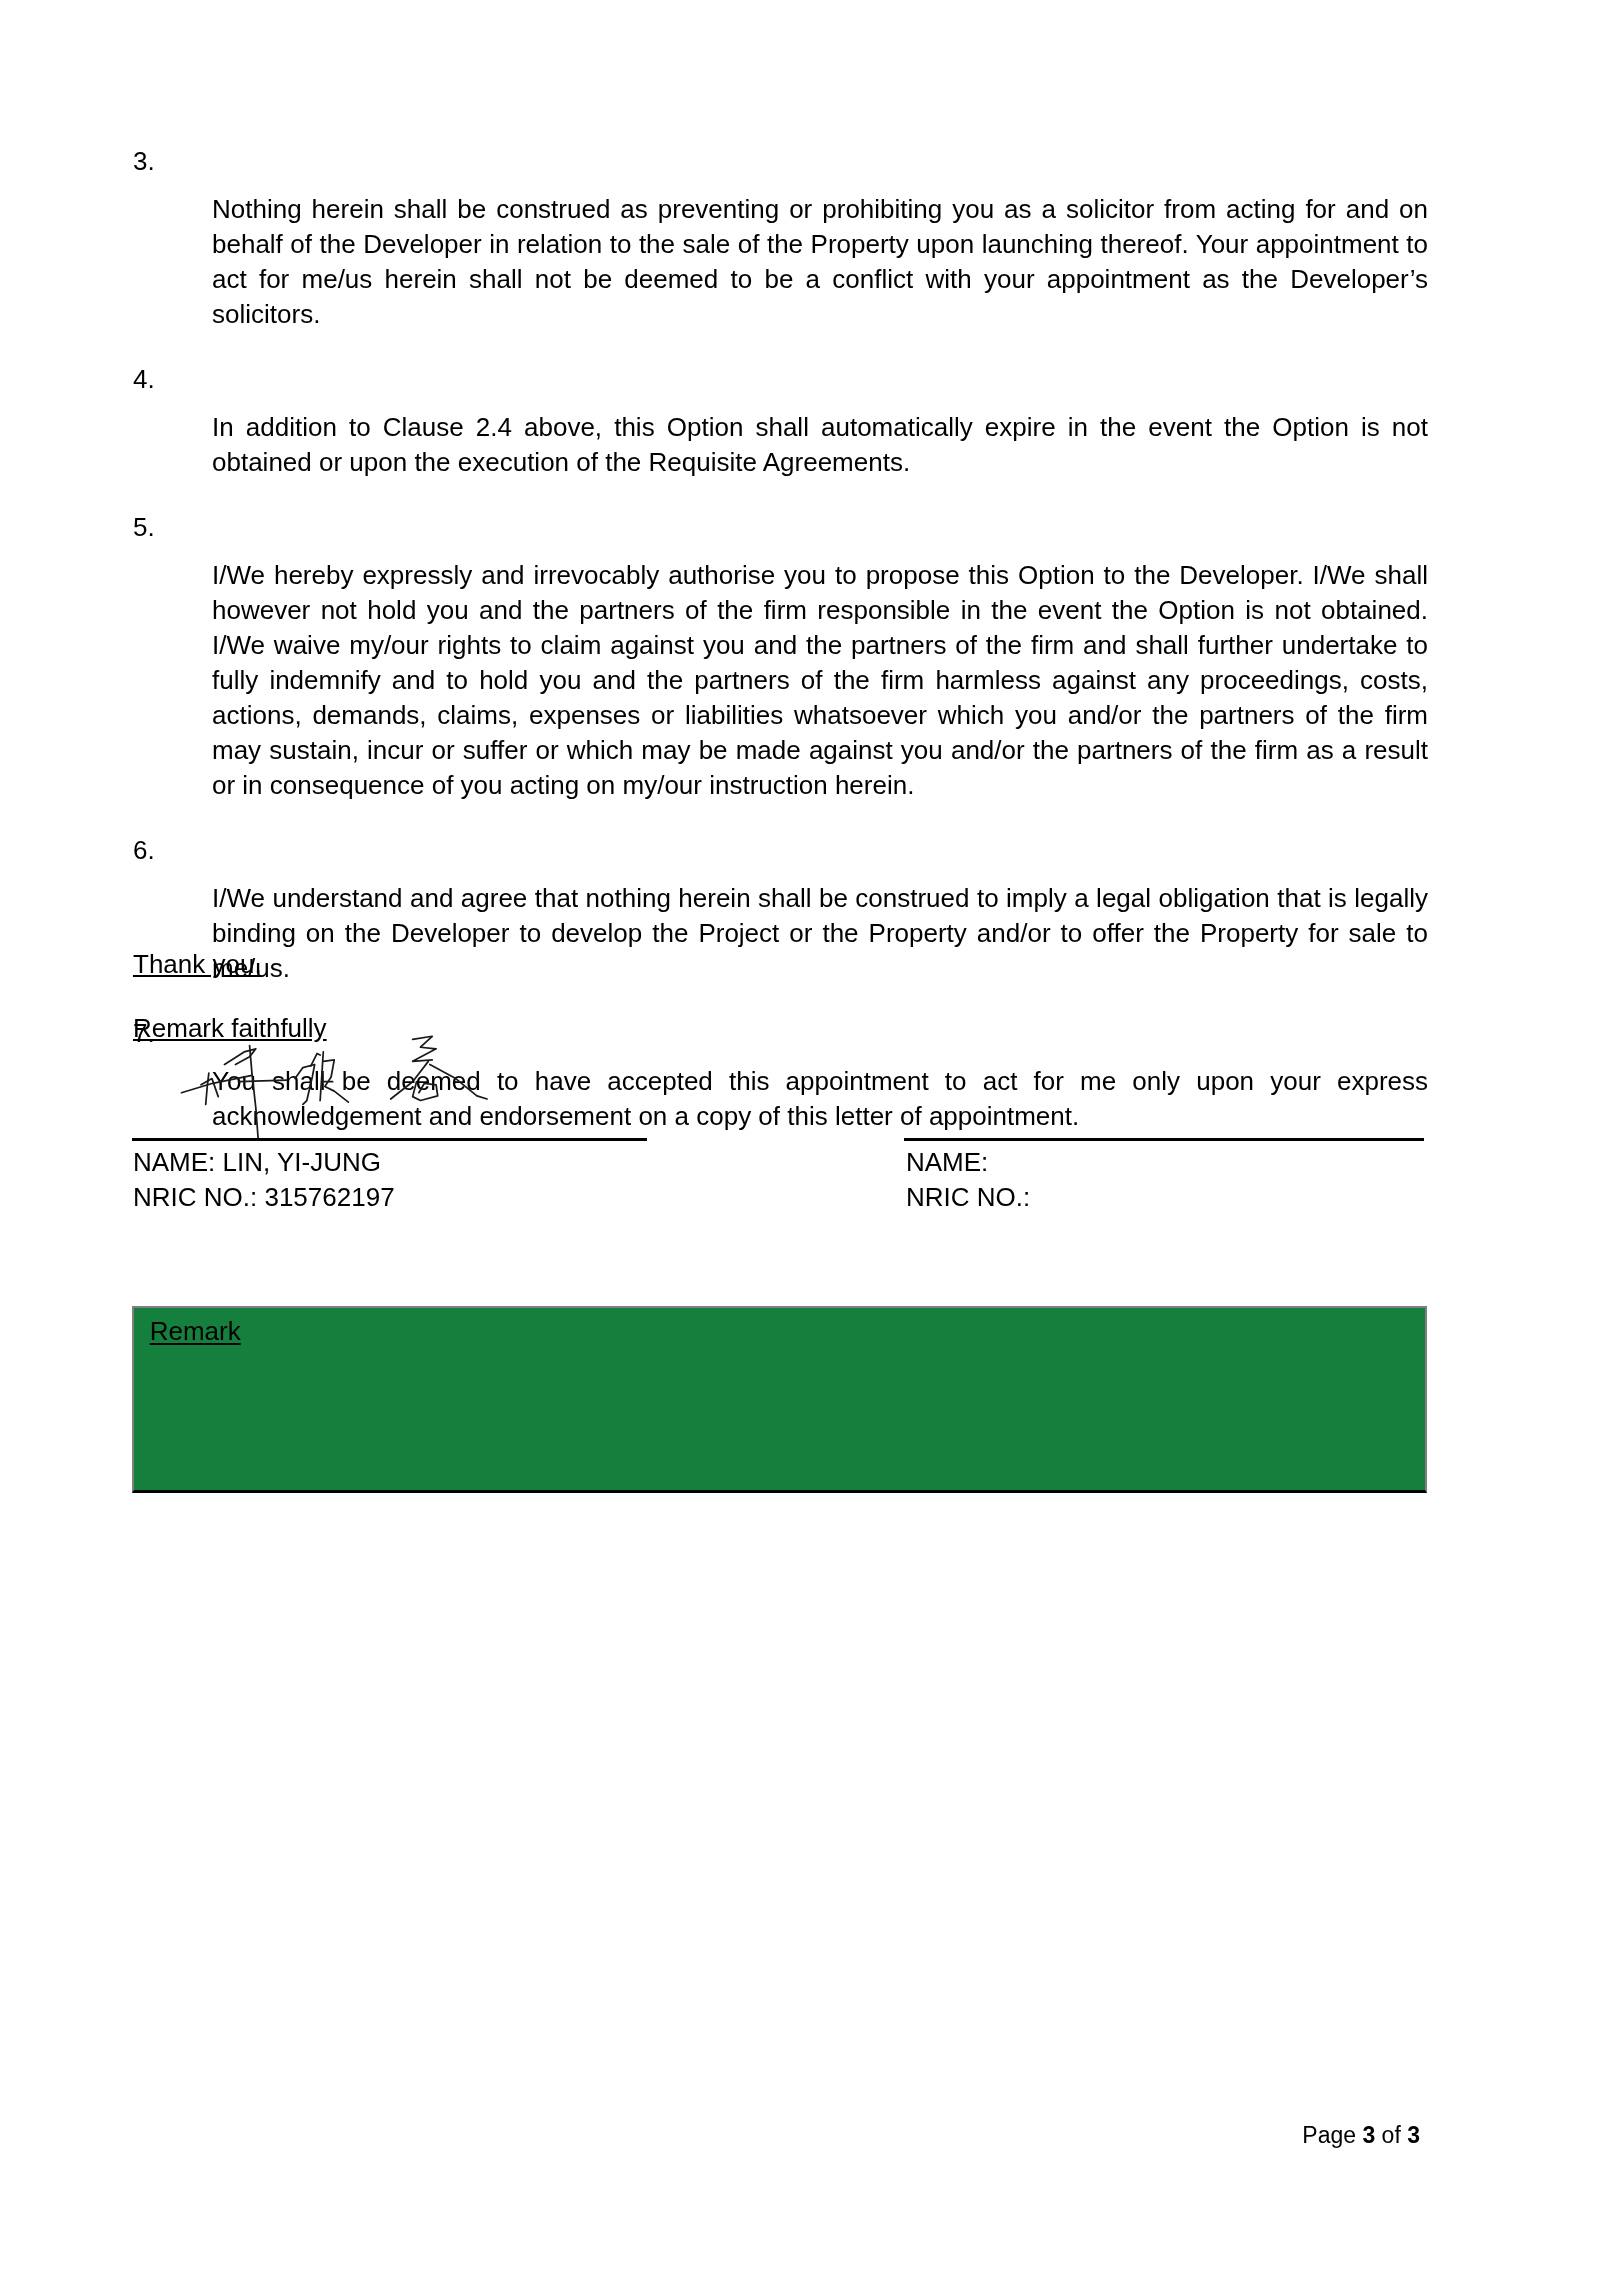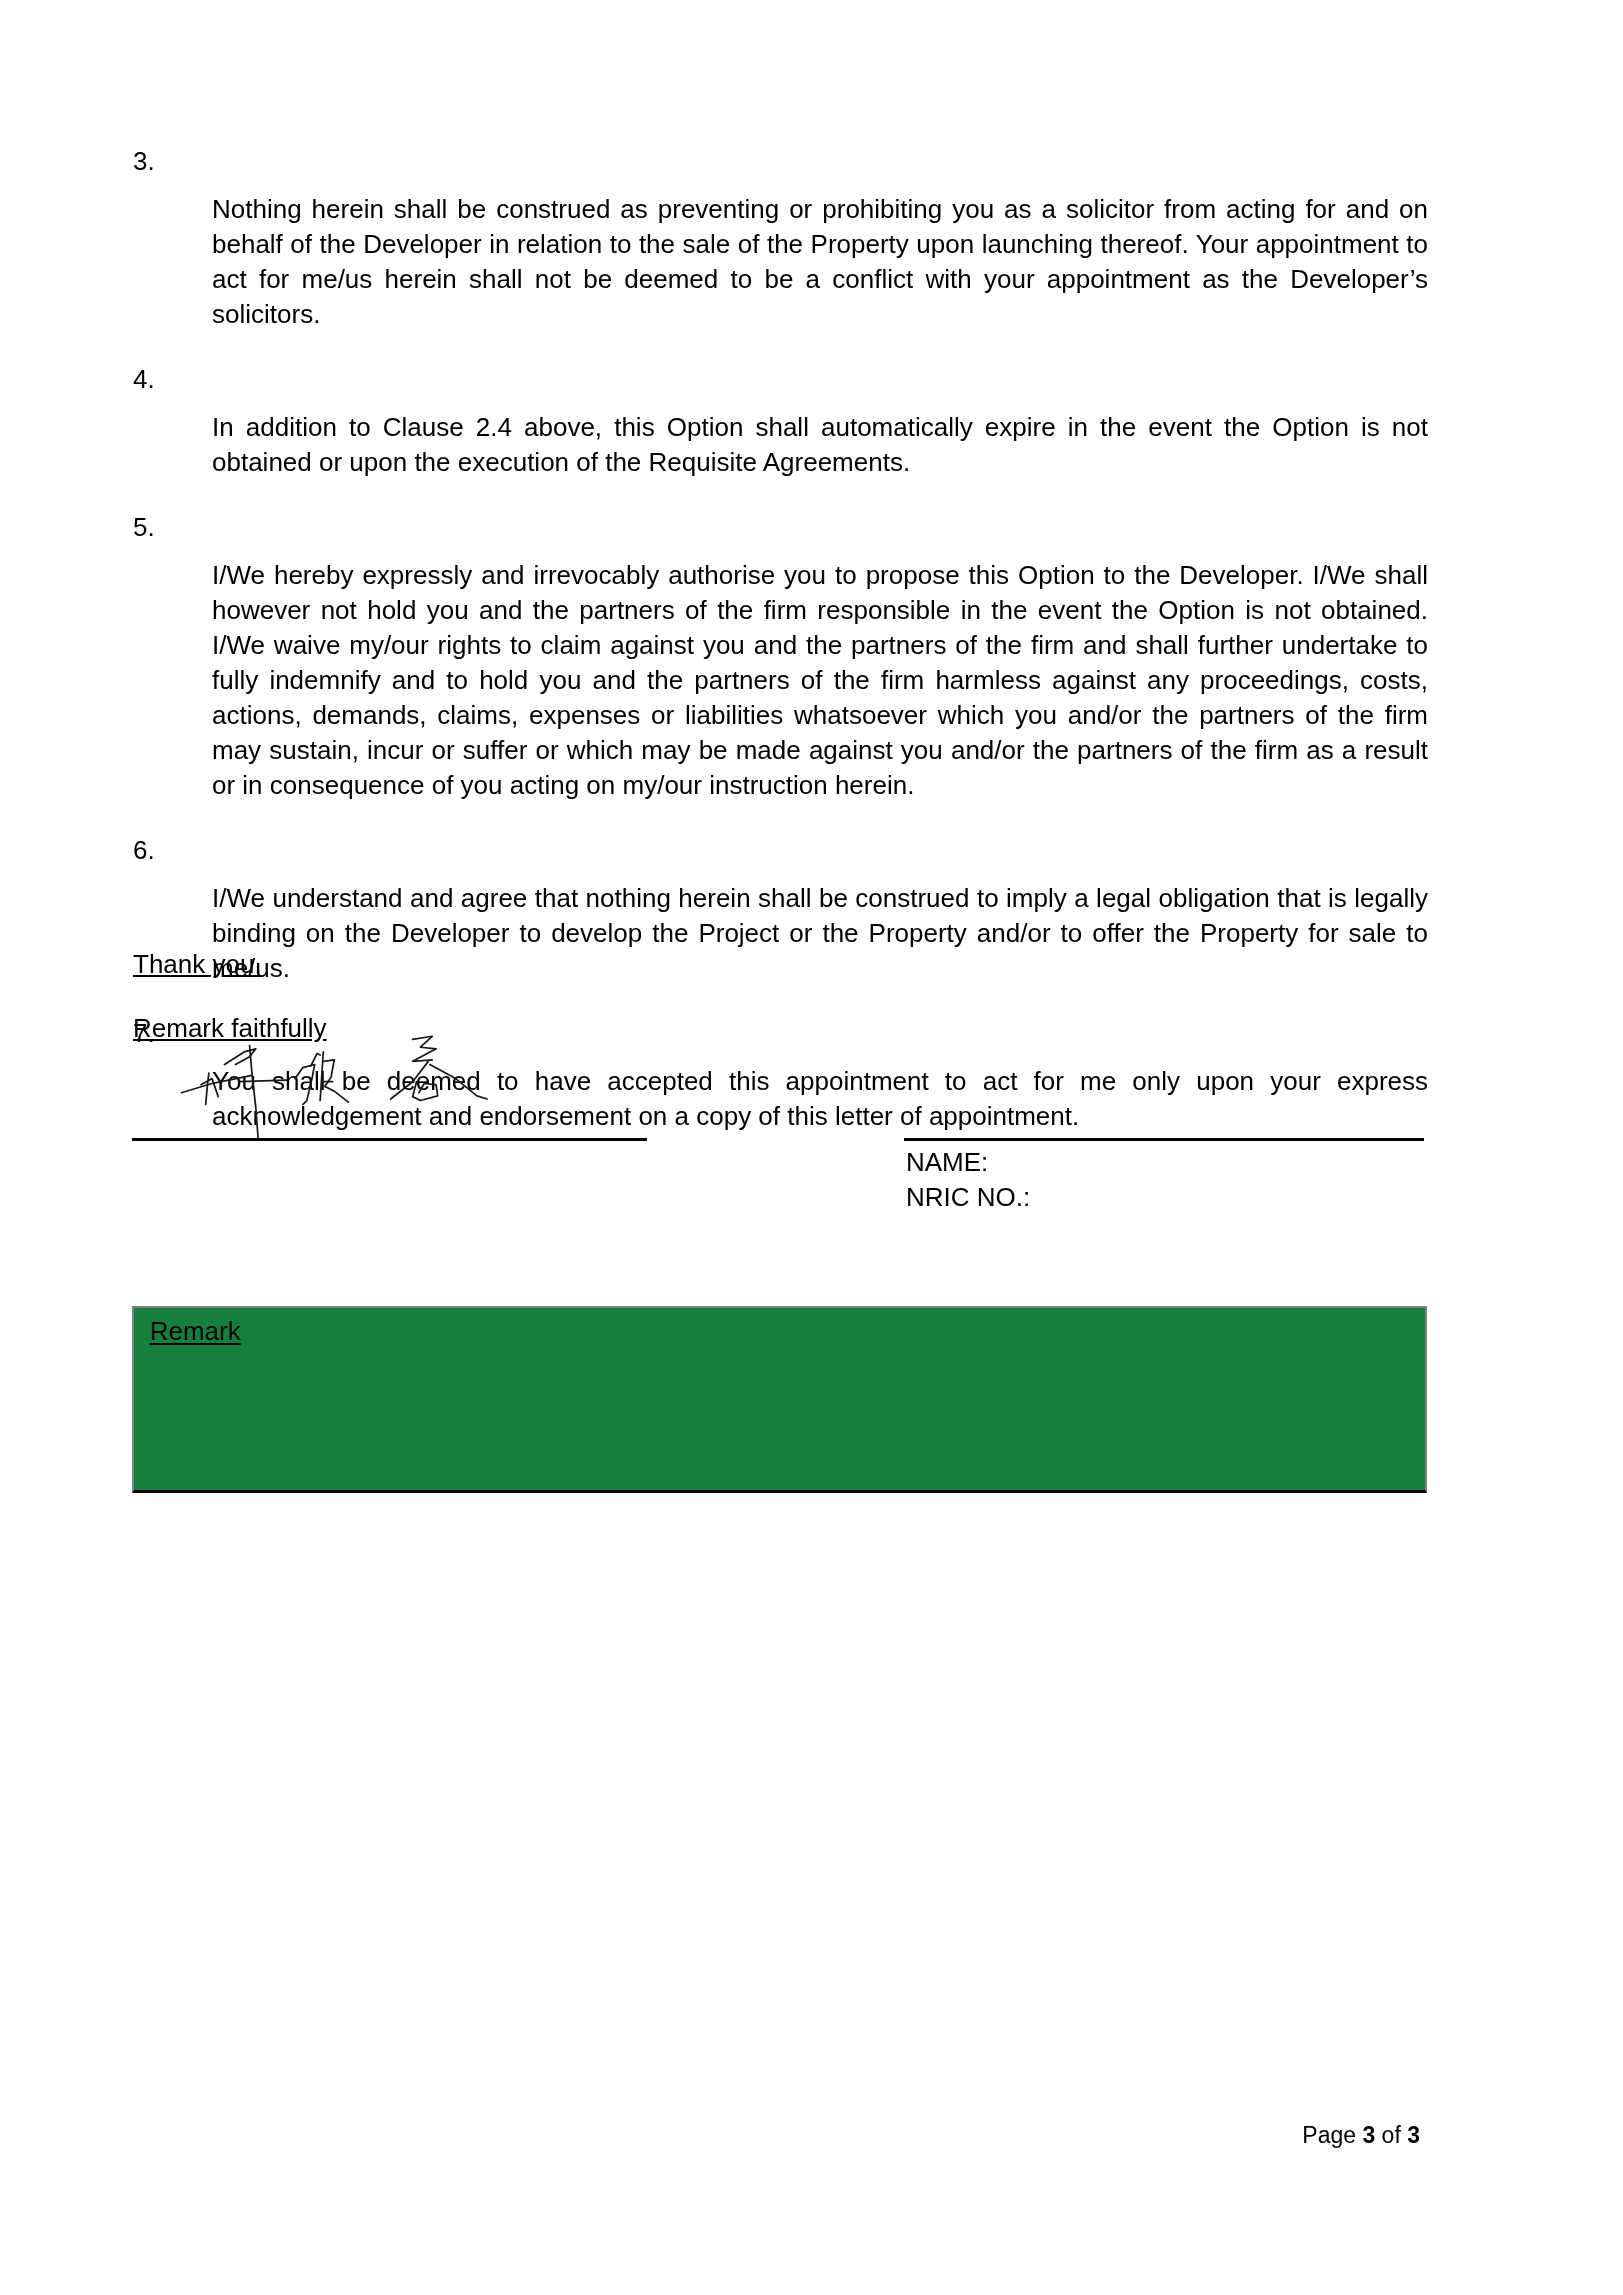--- a/index.html
+++ b/index.html
@@ -161,20 +161,24 @@
       <path d="M300 12 L325 8 L310 22 L330 24 L300 40 L325 38"></path>
       <path d="M320 40 L300 66 L272 88"></path>
       <path d="M322 44 L355 62 L382 84 L395 88"></path>
       <path d="M305 66 L300 85 L310 90 L332 84 L330 70 L315 68 L308 80"></path>
     </g>
   </svg>
 
   <div class="sig-line left"></div>
   <div class="sig-line right"></div>
 
+  <div class="sig-block left">
+    <div>NAME: LIN, YI-JUNG</div>
+    <div>NRIC NO.: 315762197</div>
+  </div>
   <div class="sig-block right">
     <div>NAME:</div>
     <div>NRIC NO.:</div>
   </div>
 
   <div class="remark-box">
     <span class="remark-label">Remark</span>
   </div>
 
   <div class="page-footer"><span>Page </span><b>3</b><span> of </span><b>3</b></div>

